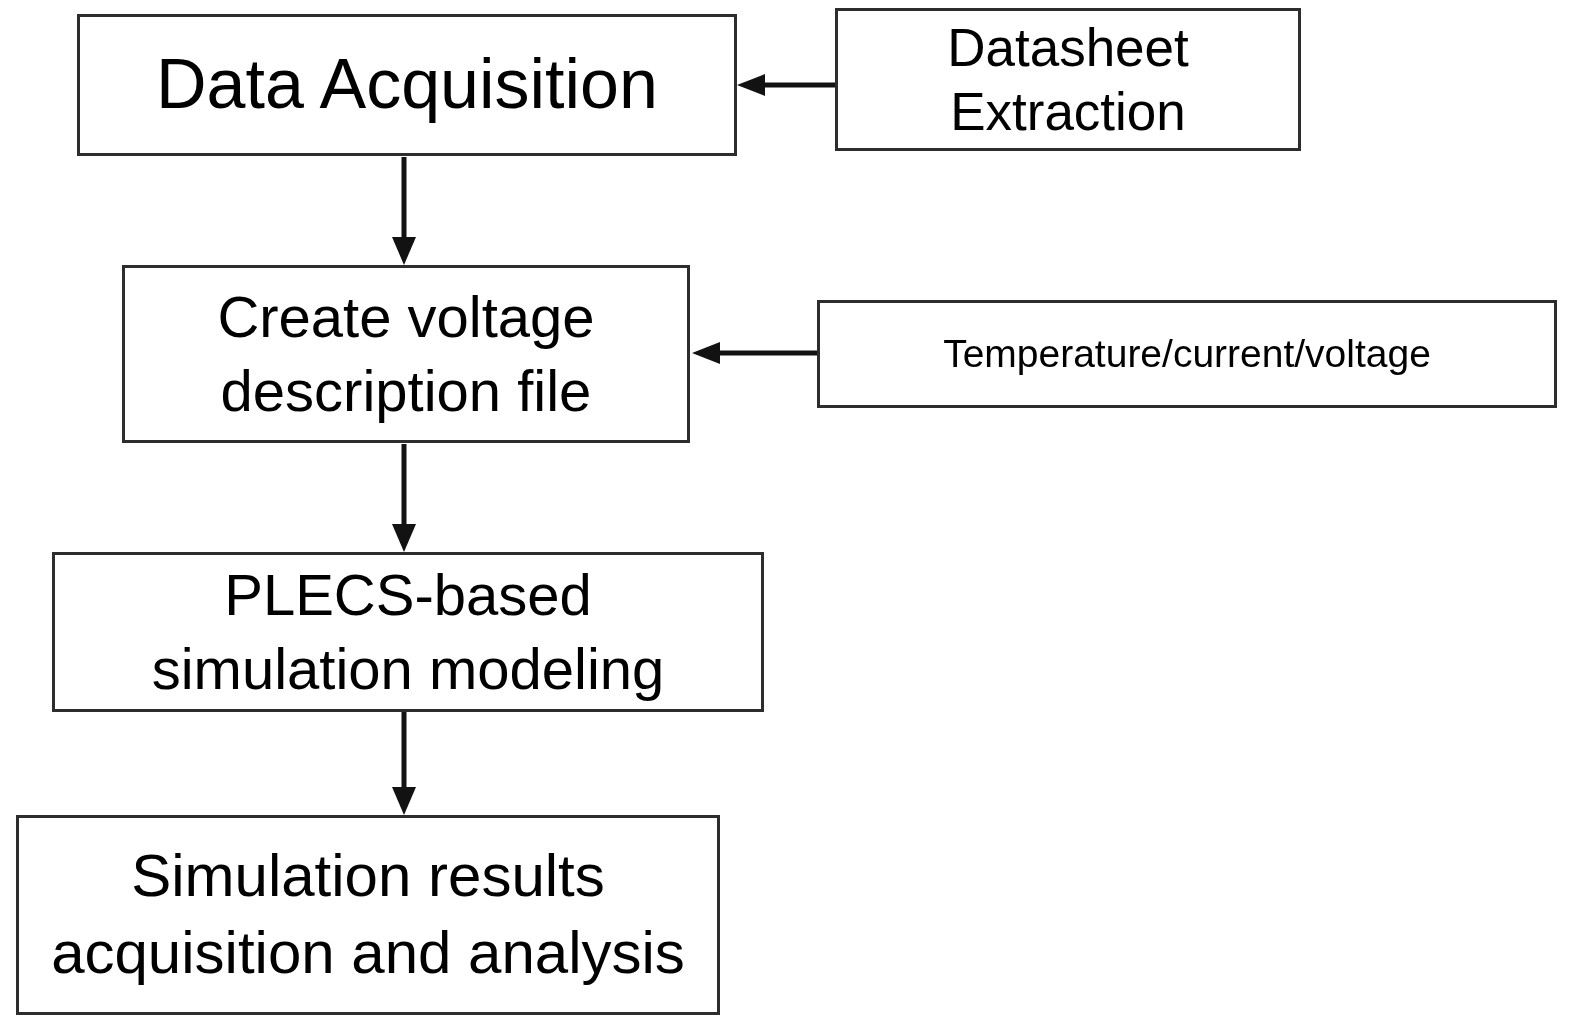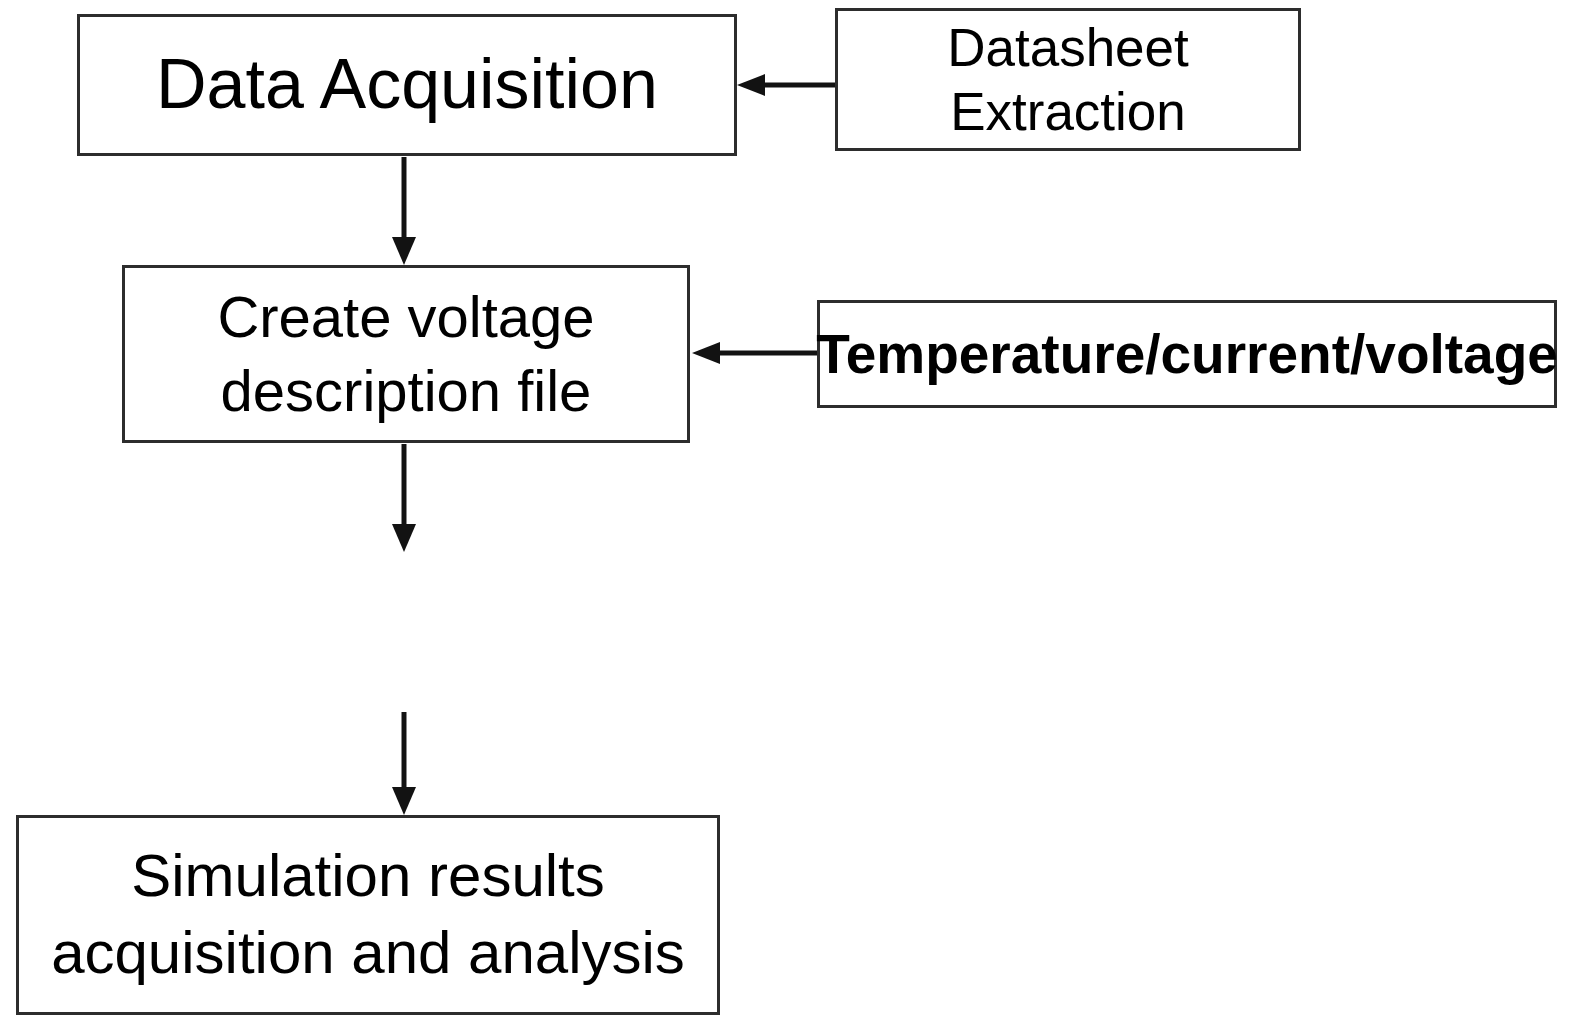--- a/index.html
+++ b/index.html
@@ -24,21 +24,21 @@
     display: flex;
     align-items: center;
     justify-content: center;
     text-align: center;
     white-space: pre-line;
     line-height: 1.28;
   }
   .node-1 { left: 77px;  top: 14px;  width: 660px; height: 142px; font-size: 70px; }
   .node-2 { left: 835px; top: 8px;  width: 466px; height: 143px; font-size: 53px; line-height: 1.2; }
   .node-3 { left: 122px; top: 265px; width: 568px; height: 178px; font-size: 58px; }
-  .node-4 { left: 817px; top: 300px; width: 740px; height: 108px; font-size: 55px; font-weight: bold; }
+  .node-4 { left: 817px; top: 300px; width: 740px; height: 108px; font-size: 39px; }
   .node-5 { left: 52px;  top: 552px; width: 712px; height: 160px; font-size: 58px; }
   .node-6 { left: 16px;  top: 815px; width: 704px; height: 200px; font-size: 60px; }
   .arrow-layer {
     position: absolute;
     left: 0;
     top: 0;
     width: 1578px;
     height: 1033px;
     pointer-events: none;
   }
@@ -53,20 +53,22 @@
   <div class="node node-1">Data Acquisition</div>
 
   <div class="node node-2">Datasheet
 Extraction</div>
 
   <div class="node node-3">Create voltage
 description file</div>
 
   <div class="node node-4">Temperature/current/voltage</div>
 
+  <div class="node node-5">PLECS-based
+simulation modeling</div>
 
   <div class="node node-6">Simulation results
 acquisition and analysis</div>
 
   <svg class="arrow-layer" width="1578" height="1033" viewBox="0 0 1578 1033">
 
     <g class="arrow">
       <line x1="835" y1="85" x2="760" y2="85"></line>
       <polygon points="737,85 765,74 765,96"></polygon>
     </g>

